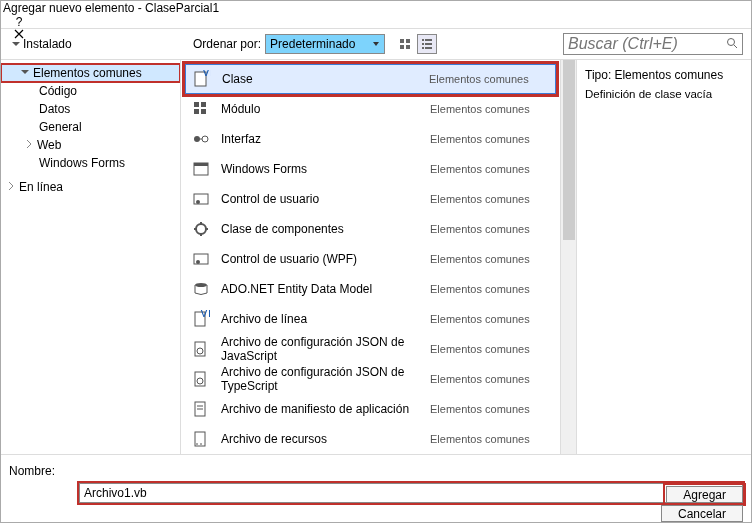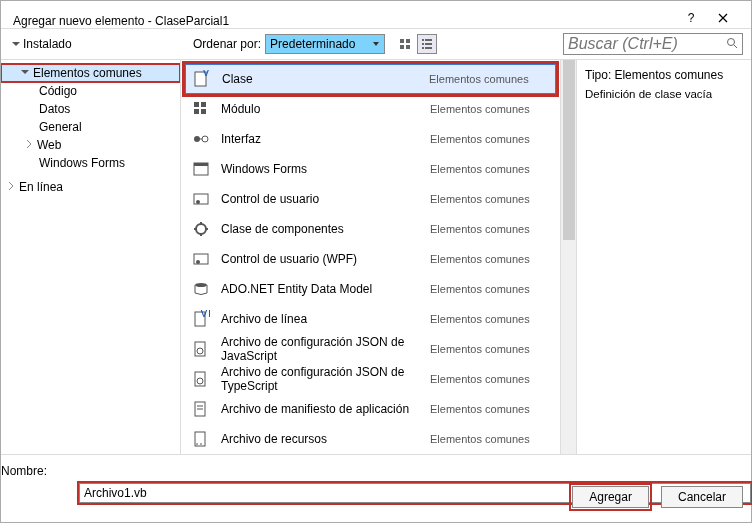--- a/index.html
+++ b/index.html
@@ -1,18 +1,18 @@
 <!DOCTYPE html>
 <html><head>
 <meta charset="utf-8">
 <style>
 * { box-sizing: border-box; margin: 0; padding: 0; font-family: "Segoe UI", Tahoma, sans-serif; font-size: 12px; }
 body { background: #fff; }
 .window { width: 752px; height: 523px; border: 1px solid #aaa; display: flex; flex-direction: column; }
-.titlebar { height: 28px; display: flex; align-items: flex-end; padding: 0 12px; border-bottom: 1px solid #ddd; }
+.titlebar { height: 28px; display: flex; align-items: flex-start; padding: 0 2px; border-bottom: 1px solid #ddd; flex-direction: column; }
 .titlebar-text { flex: 1; font-size: 12px; color: #000; }
 .titlebar-btn { width: 32px; height: 20px; display: flex; align-items: center; justify-content: center; cursor: pointer; }
 .titlebar-btn svg { width: 10px; height: 10px; }
 .toolbar { height: 30px; display: flex; align-items: center; padding: 0 8px; gap: 4px; }
 .tree-toggle { width: 14px; height: 14px; display: flex; align-items: center; justify-content: center; cursor: pointer; }
 .tree-label { color: #000; }
 .sort-select { height: 20px; width: 120px; border: 1px solid #888; background: #7dd3fc; padding: 0 4px; display: flex; align-items: center; justify-content: space-between; cursor: pointer; }
 .view-btns { display: flex; gap: 2px; margin-left: 6px; }
 .view-btn { width: 20px; height: 20px; display: flex; align-items: center; justify-content: center; border: 1px solid transparent; cursor: pointer; }
 .view-btn.active { border: 1px solid #888; background: #e8e8f5; }
@@ -31,25 +31,25 @@
 .item-row.selected { background: #e0ecff; border: 1px solid #3b7bd6; }
 .item-row.outlined { outline: 3px solid #c0302b; }
 .item-icon { width: 20px; height: 20px; display: flex; align-items: center; justify-content: center; }
 .item-name { flex: 1; }
 .item-cat { color: #555; font-size: 11px; width: 120px; text-align: left; }
 .scroll-col { width: 16px; background: #f0f0f0; border-left: 1px solid #ddd; position: relative; }
 .scroll-thumb { position: absolute; top: 0; left: 2px; width: 12px; height: 180px; background: #ccc; }
 .right-panel { width: 175px; border-left: 1px solid #ddd; padding: 8px; }
 .right-line { margin-bottom: 6px; font-size: 11.5px; }
 .right-label { color: #000; }
-.bottom-bar { height: 32px; border-top: 1px solid #ddd; display: flex; align-items: center; padding: 0 0; gap: 8px; }
+.bottom-bar { height: 32px; border-top: 1px solid #ddd; display: flex; align-items: center; padding: 0 8px; gap: 0; }
 .name-label { width: 70px; }
 .name-input { flex: 1; height: 20px; border: 1px solid #888; padding: 0 4px; font-size: 12px; margin-top: 44px; }
 .name-input.outlined { outline: 2px solid #c0302b; outline-offset: 0px; }
-.btn-bar { height: 36px; display: flex; align-items: flex-start; justify-content: flex-end; padding: 0 8px; gap: 12px; }
+.btn-bar { height: 36px; display: flex; align-items: flex-end; justify-content: flex-end; padding: 0 8px; gap: 2px; flex-direction: column; }
 .btn { height: 22px; padding: 0 16px; border: 1px solid #888; background: #f5f5f5; cursor: pointer; display: flex; align-items: center; }
 .btn.outlined { outline: 2px solid #c0302b; outline-offset: 1px; }
 .indent-1 { padding-left: 18px; }
 .indent-2 { padding-left: 36px; }
 </style>
 </head>
 <body>
 
 <div class="window">
 

